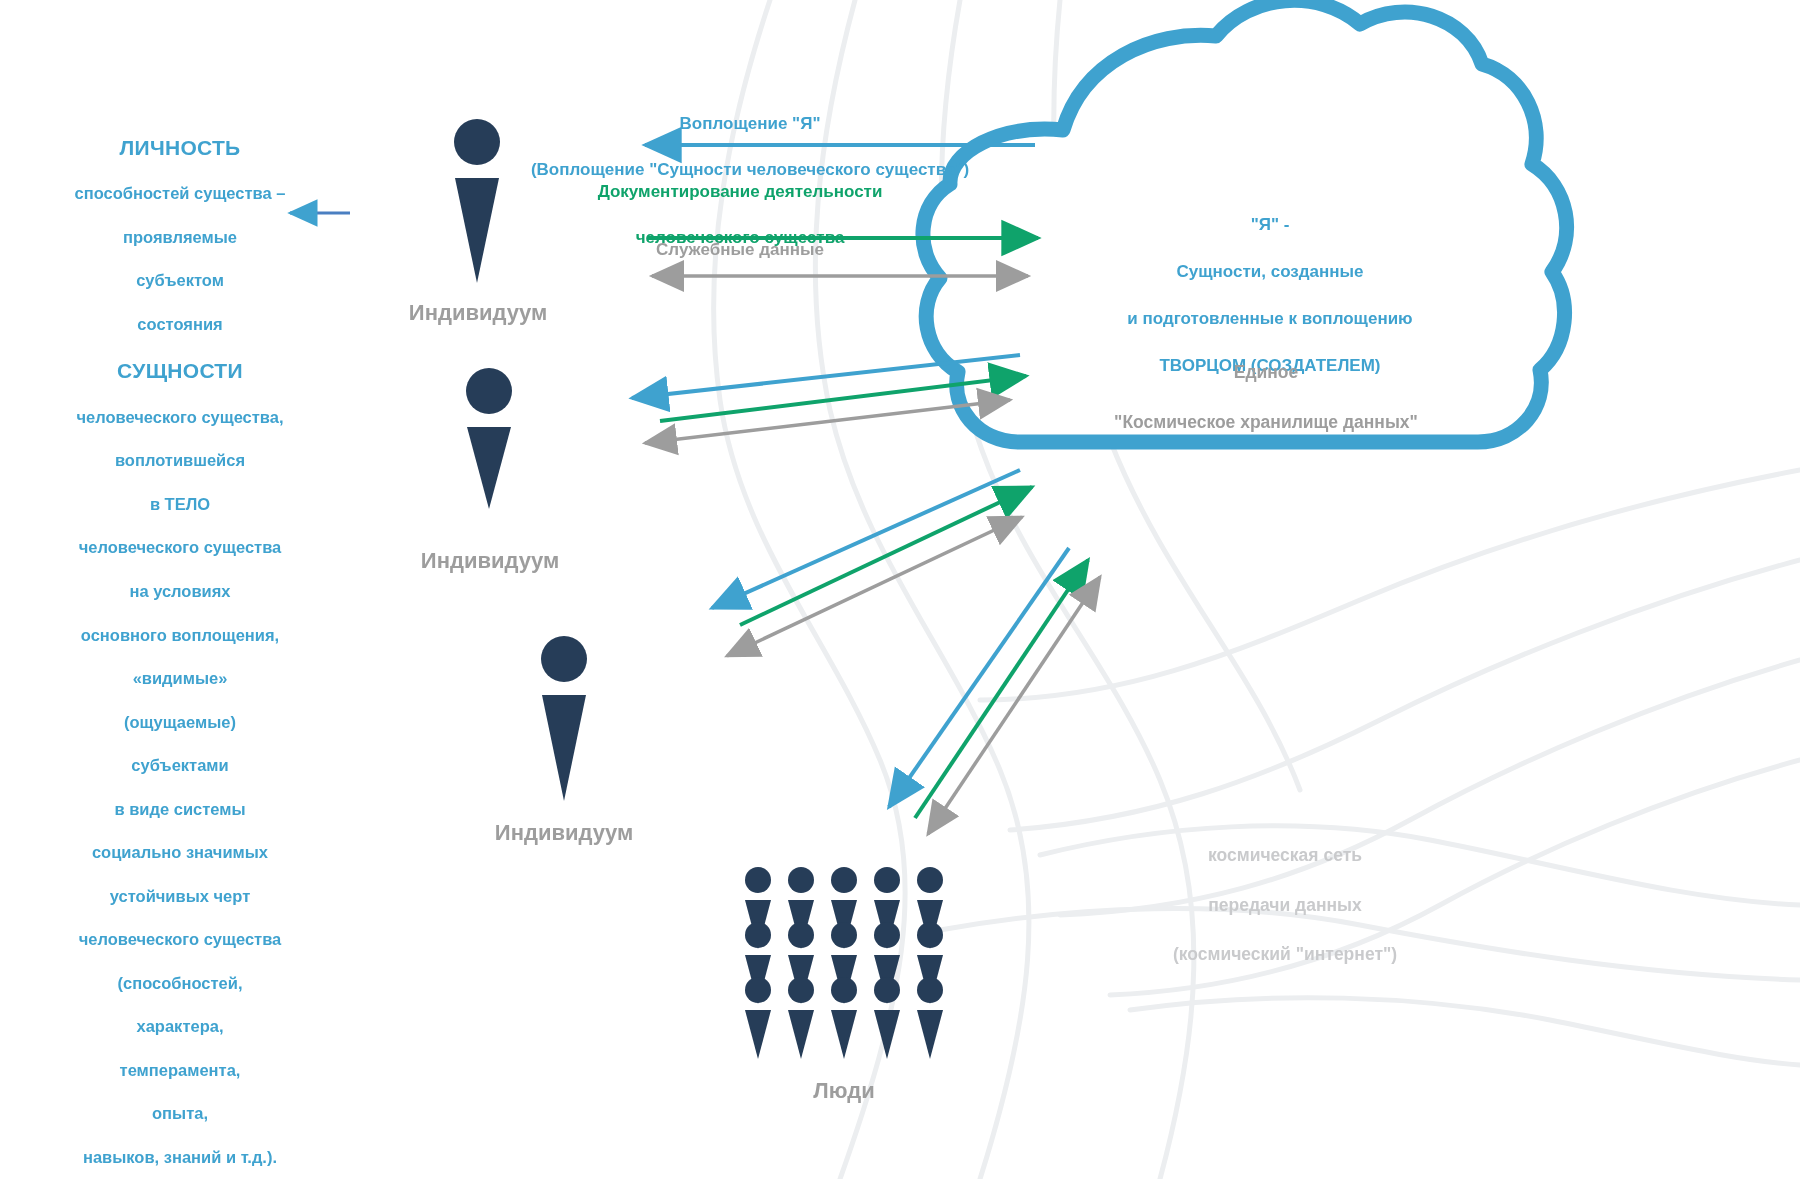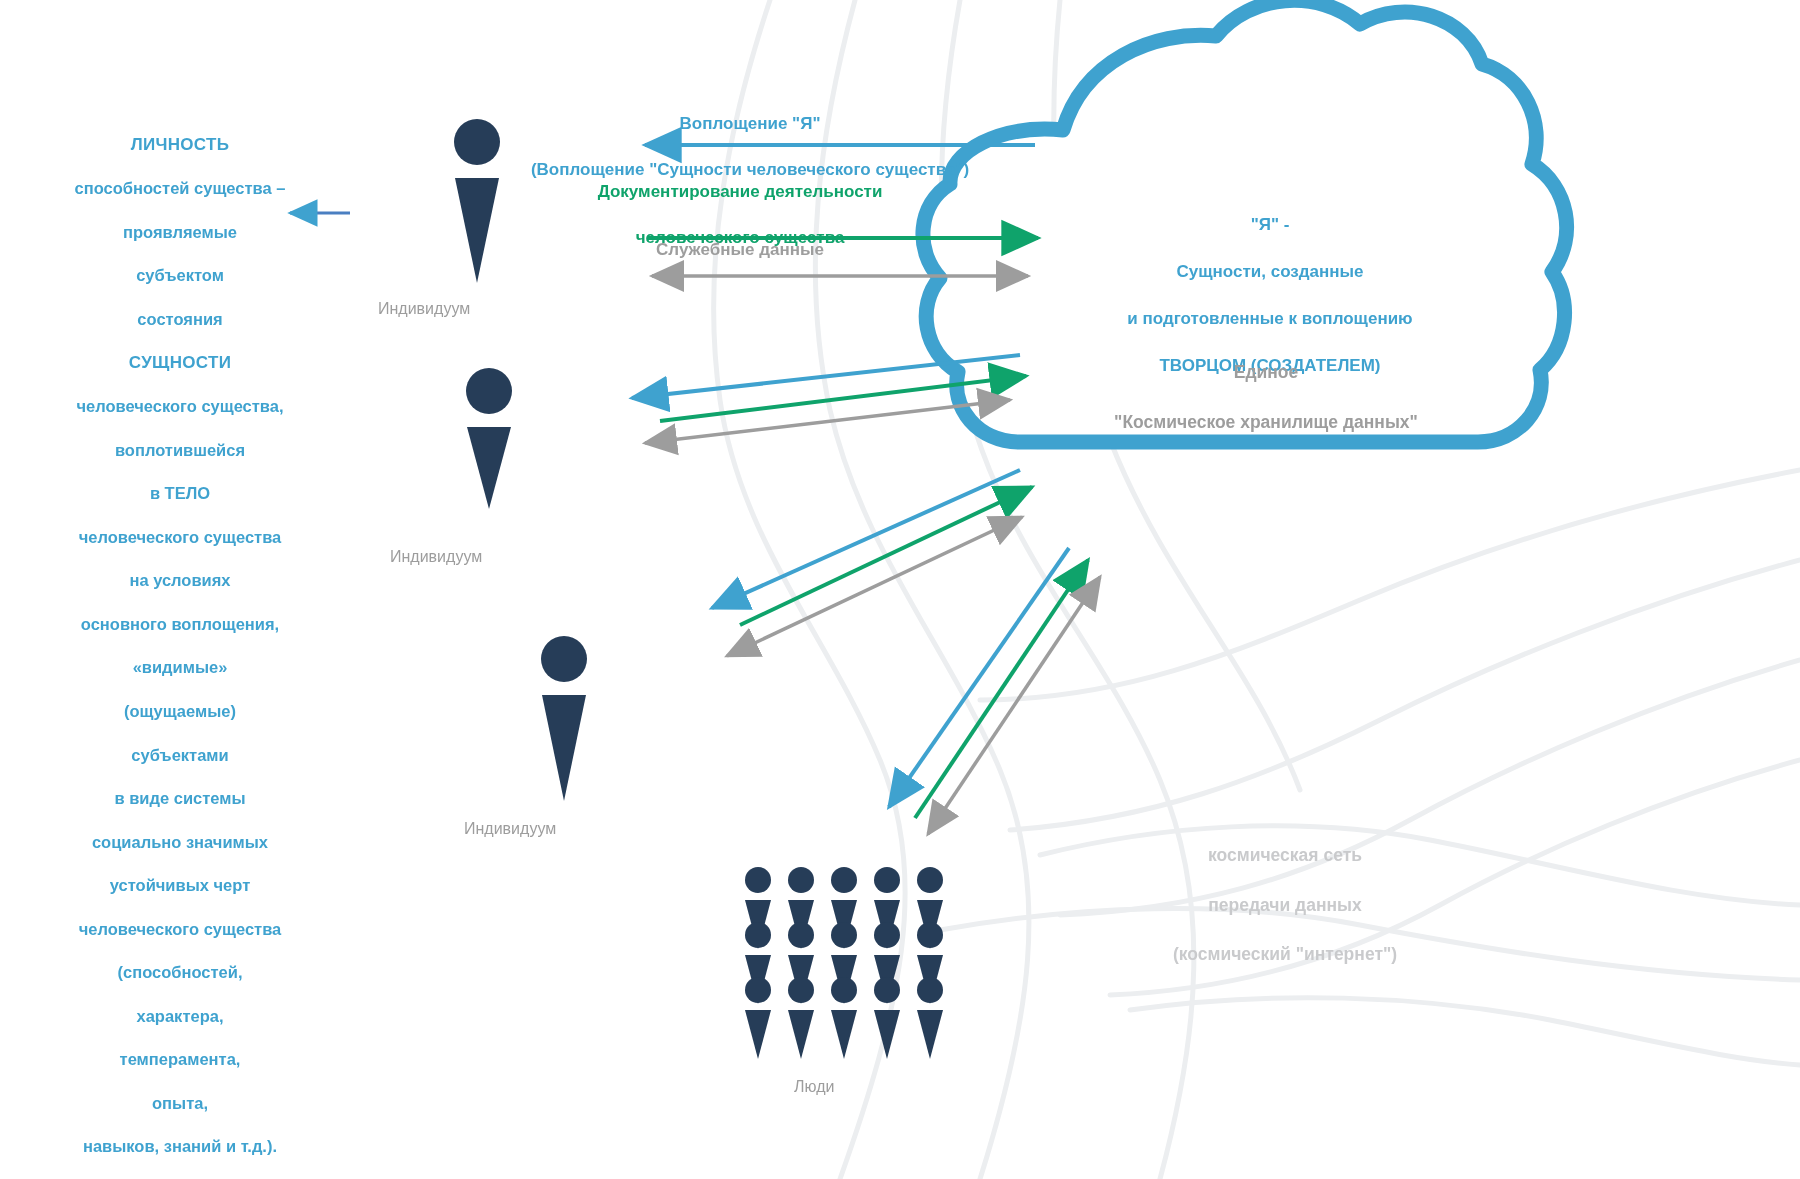--- a/index.html
+++ b/index.html
@@ -13,26 +13,26 @@
 
   .txt{position:absolute;white-space:pre-line;}
 
   
   #left-block{
     left:30px; top:112px; width:300px;
     text-align:center; line-height:1.32;
     font-size:16.5px; font-weight:bold; color:#3fa2cf;
   }
   #left-block .ln{display:block;}
-  #left-block .cap{font-size:17px;letter-spacing:.3px;}
+  #left-block .cap{font-size:21px;letter-spacing:.3px;}
 
   
   .fig-label{
-    position:absolute;color:#9d9d9d;font-size:16px;font-weight:normal;
-    white-space:nowrap;
+    position:absolute;color:#9d9d9d;font-size:22px;font-weight:bold;
+    text-align:center;white-space:nowrap;
   }
 
   
   .lbl-blue{color:#3fa2cf;font-weight:bold;font-size:17px;text-align:center;line-height:1.35;}
   .lbl-green{color:#0fa36b;font-weight:bold;font-size:17px;text-align:center;line-height:1.35;}
   .lbl-grey{color:#9d9d9d;font-weight:bold;font-size:17px;text-align:center;line-height:1.35;}
 
   #lbl-incarnation{left:440px;top:90px;width:620px;}
   #lbl-documenting{left:560px;top:158px;width:360px;}
   #lbl-service{left:560px;top:216px;width:360px;}

